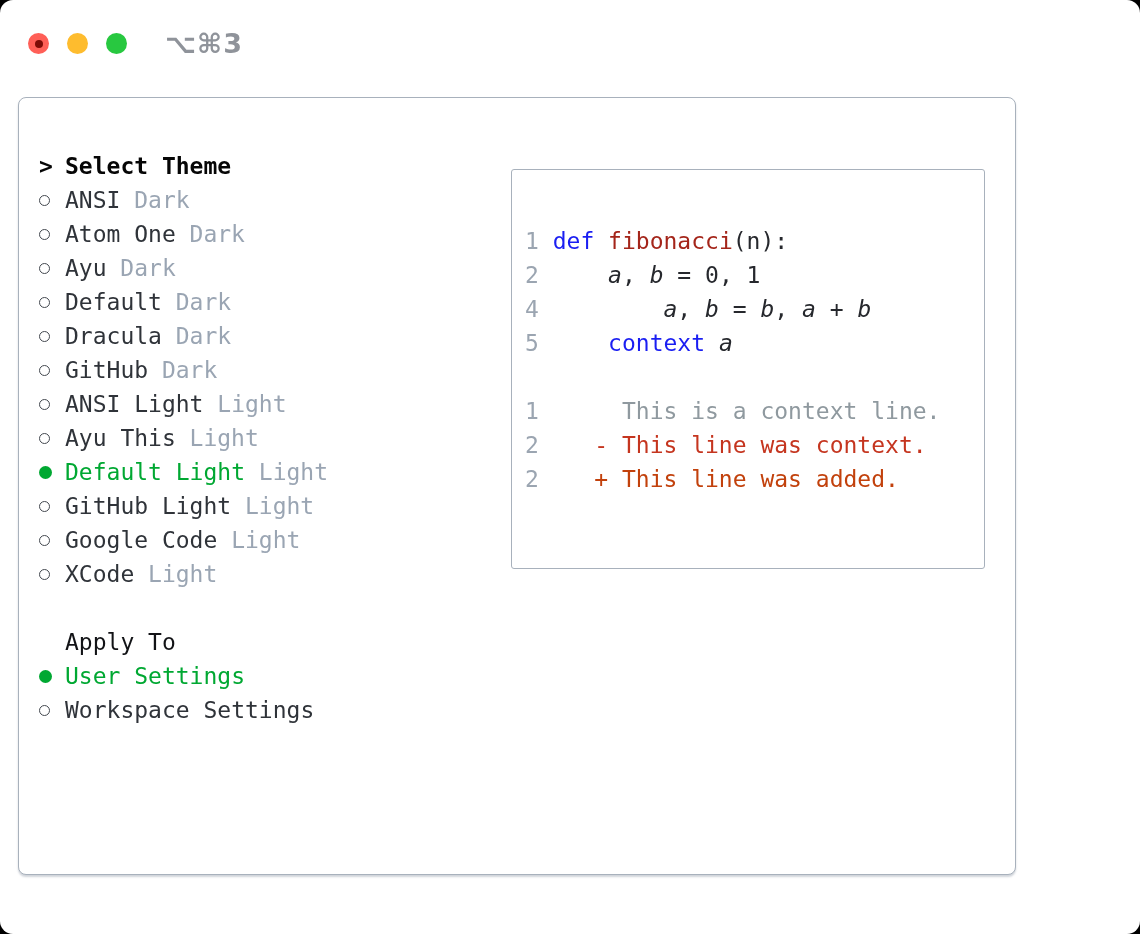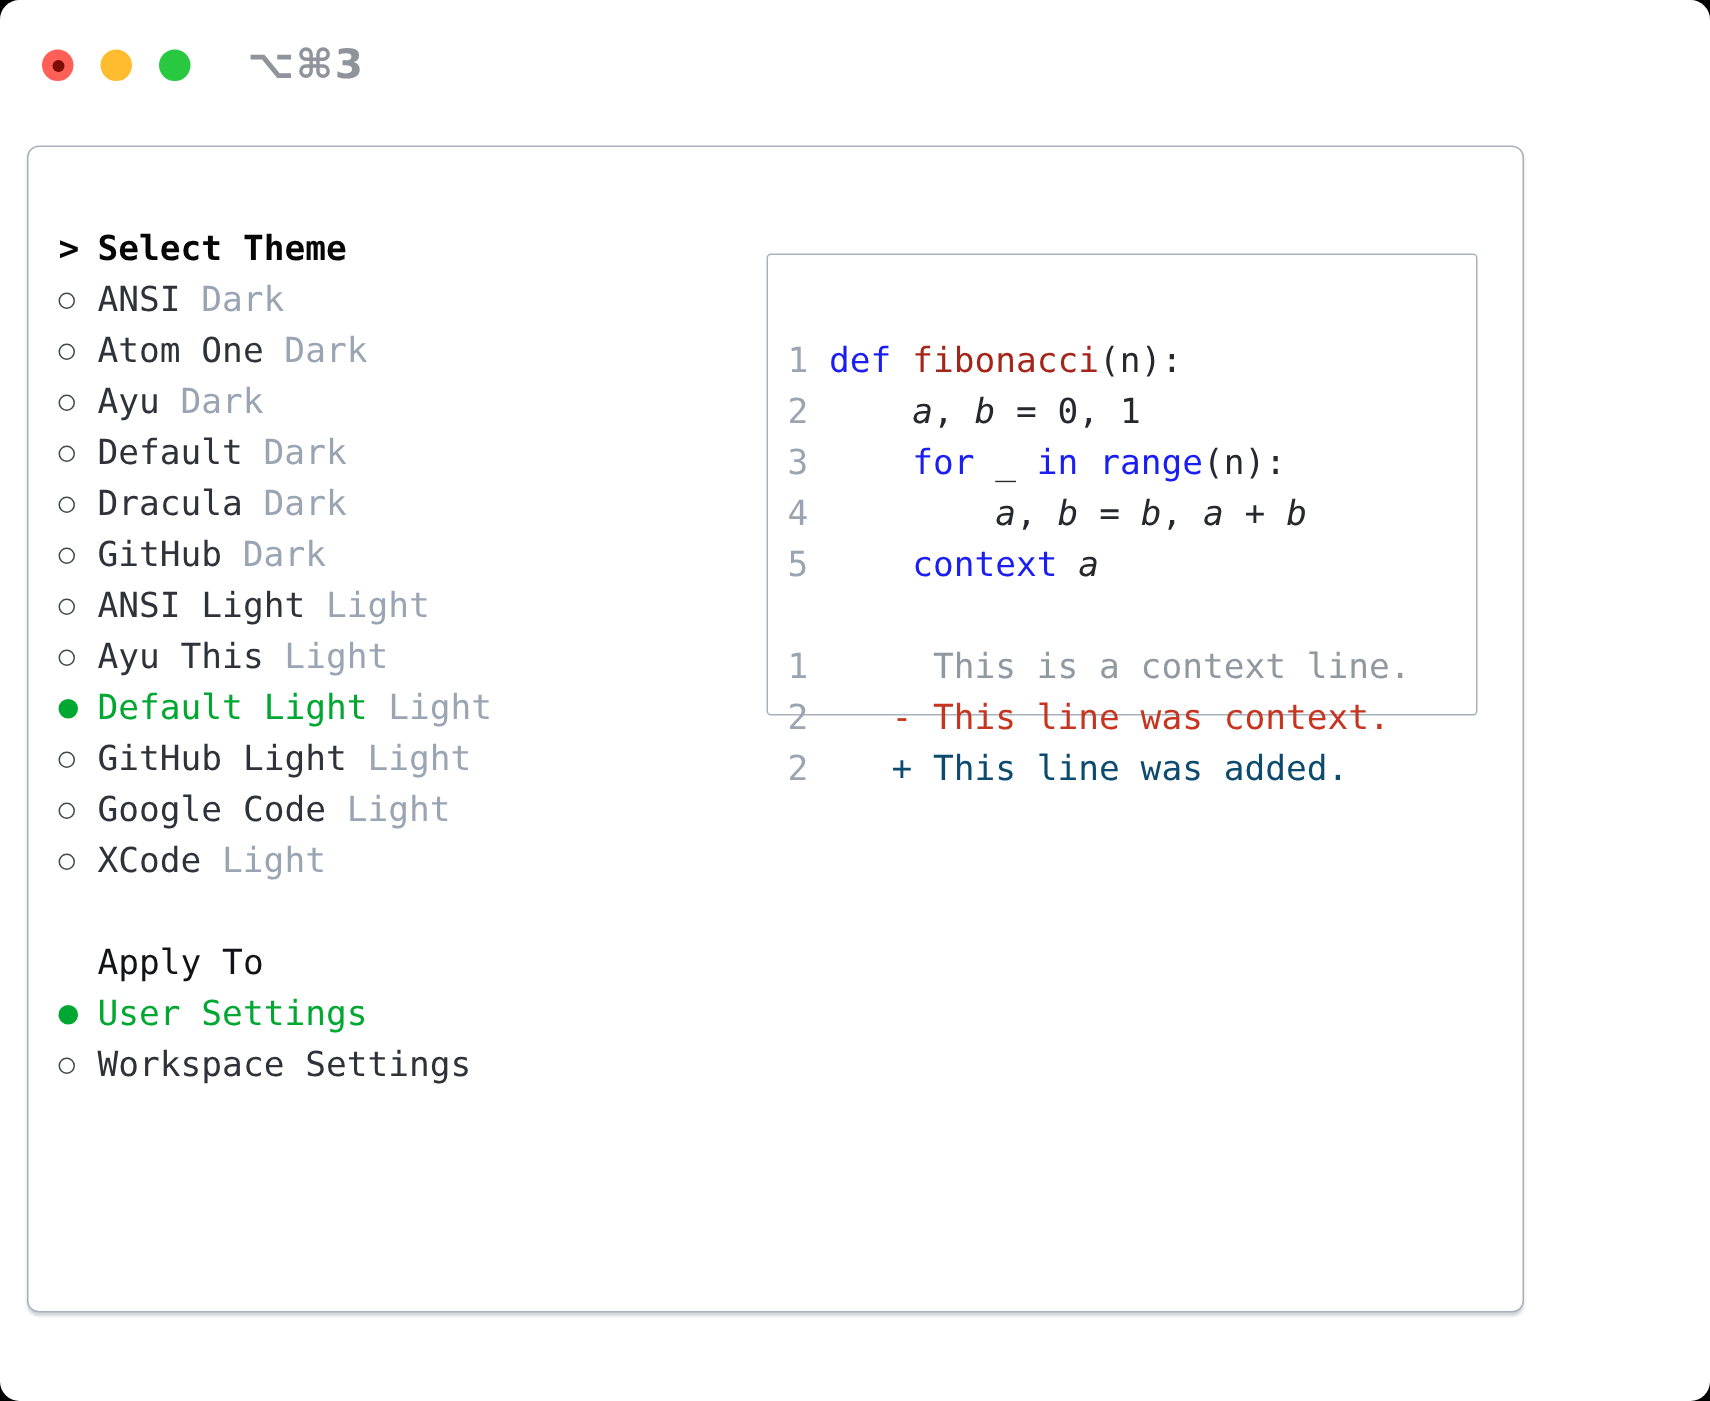--- a/index.html
+++ b/index.html
@@ -39,33 +39,33 @@
   .subtitle{color:#121316;}
   .circle{width:11px;height:11px;border:1.5px solid #43484f;border-radius:50%;box-sizing:border-box;}
   .circle.filled{width:13px;height:13px;border:none;background:#00a832;}
   .item-label{color:#2f3339;}
   .item-label.selected{color:#00a832;}
   .variant{color:#9aa5b3;margin-left:13.8px;}
   .hint{color:#97a1ab;}
   .hint div{height:34px;}
   
   .preview-box{
-    margin:20px 0 0 10px;width:474px;height:308px;box-sizing:border-box;
+    margin:20px 0 0 10px;width:474px;height:400px;box-sizing:border-box;
     border:1.5px solid #a8b1bc;border-radius:3px;
     padding:20px 0 0 13px;background:#fff;
   }
   .code-line{height:34px;white-space:pre;}
   .sg-n{color:#9ba5b1;}               
   .sg-k{color:#1a1ef2;}               
   .sg-f{color:#a4251a;}               
   .sg-d{color:#26282d;}               
   .sg-v{color:#26282d;font-style:italic;} 
   .sg-c{color:#8f999f;}               
   .sg-x{color:#c5351f;}               
-  .sg-a{color:#0c4a6e;margin-top:28px;}               
+  .sg-a{color:#c2410c;margin-top:28px;}               
 </style>
 </head>
 <body>
 
 <div class="window">
 
   <div class="titlebar">
     <span class="tl tl-red">
         <span class="tl-dot"></span>
       </span>
@@ -112,21 +112,20 @@
       <div class="spacer"></div>
 
     </div>
 
     <div class="right-col">
       <div class="preview-box">
         <div id="code">
             <div class="code-line"></div>
             <div class="code-line"><span class="sg-n">1 </span><span class="sg-k">def</span><span class="sg-d"> </span><span class="sg-f">fibonacci</span><span class="sg-d">(n):</span></div>
             <div class="code-line"><span class="sg-n">2 </span><span class="sg-d">    </span><span class="sg-v">a</span><span class="sg-d">, </span><span class="sg-v">b</span><span class="sg-d"> = 0, 1</span></div>
-            <div class="code-line"><span class="sg-n">3 </span><span class="sg-d">    </span><span class="sg-k">for</span><span class="sg-d"> _ </span><span class="sg-k">in</span><span class="sg-d"> </span><span class="sg-k">range</span><span class="sg-d">(n):</span></div>
             <div class="code-line"><span class="sg-n">4 </span><span class="sg-d">        </span><span class="sg-v">a</span><span class="sg-d">, </span><span class="sg-v">b</span><span class="sg-d"> = </span><span class="sg-v">b</span><span class="sg-d">, </span><span class="sg-v">a</span><span class="sg-d"> + </span><span class="sg-v">b</span></div>
             <div class="code-line"><span class="sg-n">5 </span><span class="sg-d">    </span><span class="sg-k">context</span><span class="sg-d"> </span><span class="sg-v">a</span></div>
             <div class="code-line"></div>
             <div class="code-line"><span class="sg-n">1</span><span class="sg-c">      This is a context line.</span></div>
             <div class="code-line"><span class="sg-n">2</span><span class="sg-d">    </span><span class="sg-x">- This line was context.</span></div>
             <div class="code-line"><span class="sg-n">2</span><span class="sg-d">    </span><span class="sg-a">+ This line was added.</span></div>
           </div>
       </div>
     </div>
 

